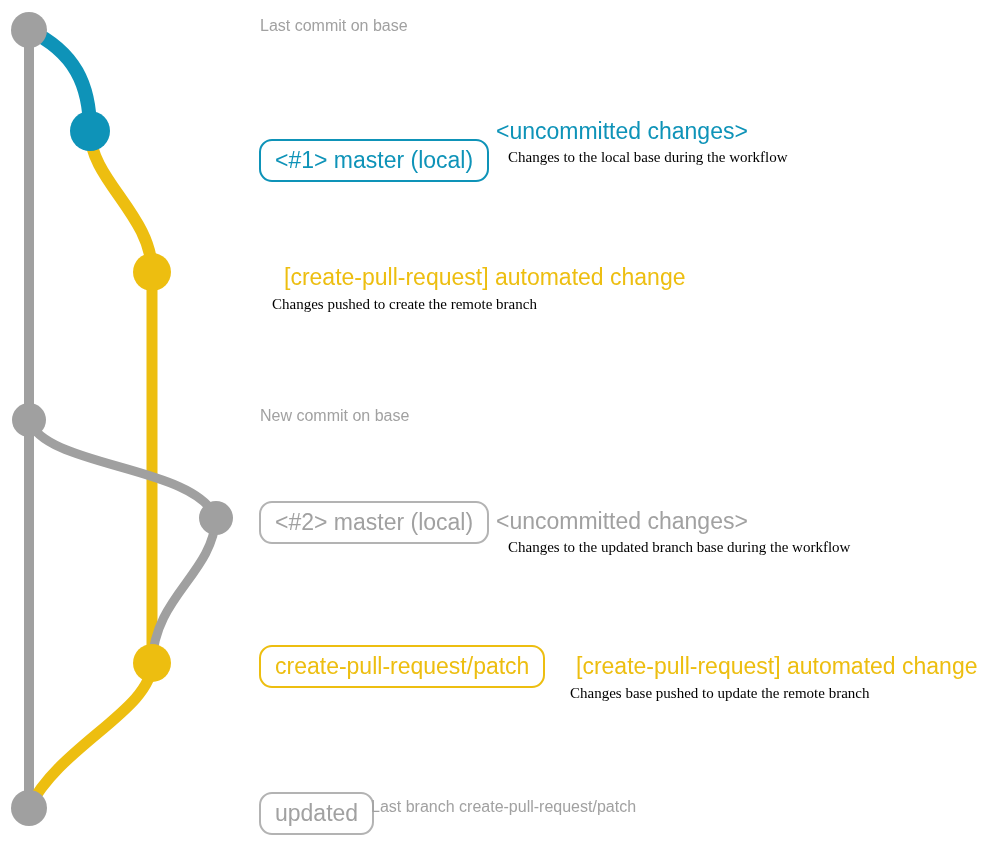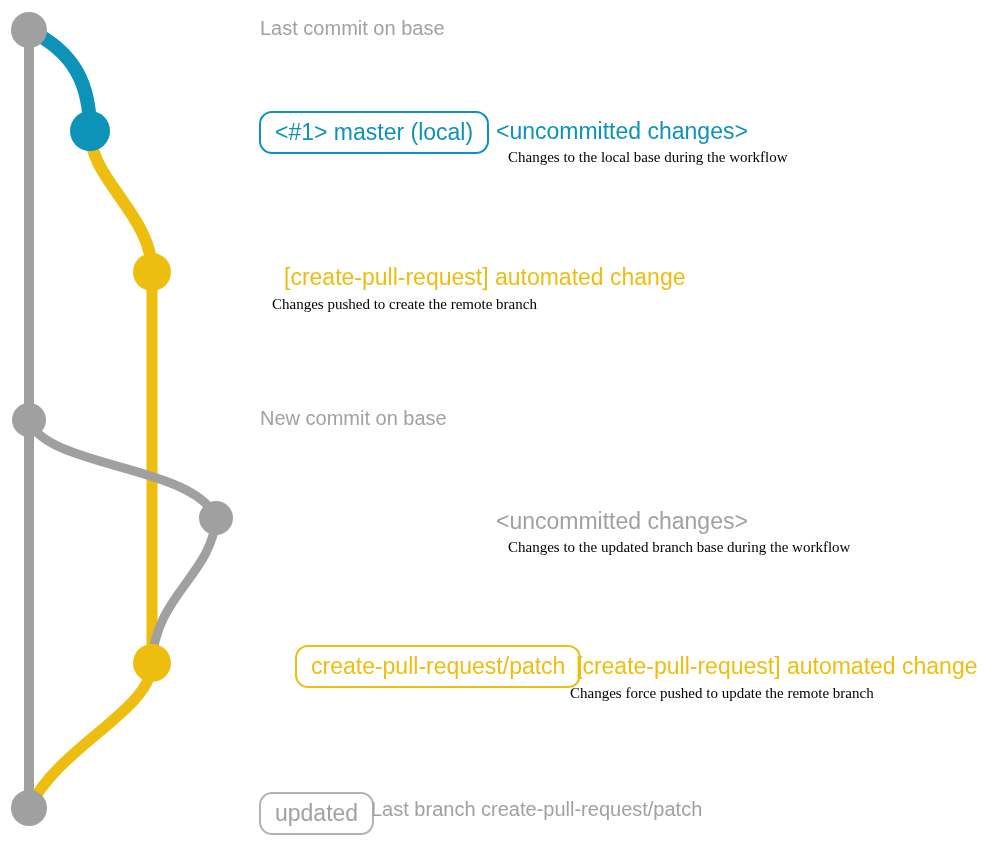--- a/index.html
+++ b/index.html
@@ -15,21 +15,21 @@
     overflow: hidden;
     font-family: "Liberation Sans", sans-serif;
   }
   .stage > svg {
     position: absolute;
     left: 0;
     top: 0;
   }
   .note {
     position: absolute;
-    font-size: 20px;
+    font-size: 16px;
     color: var(--gray-text);
     white-space: nowrap;
   }
   .title {
     position: absolute;
     font-size: 23px;
     white-space: nowrap;
   }
   .title.teal  { color: var(--teal); }
   .title.yellow{ color: var(--yellow); margin-left: 24px; }
@@ -45,22 +45,22 @@
     position: absolute;
     display: inline-block;
     padding: 5px 14px;
     border: 2px solid;
     border-radius: 13px;
     font-size: 23px;
     line-height: 1.25;
     white-space: nowrap;
     background: #ffffff;
   }
-  .badge.teal   { color: var(--teal);   border-color: var(--teal); }
-  .badge.yellow { color: var(--yellow); border-color: var(--yellow); margin-left: 36px; }
+  .badge.teal   { color: var(--teal);   border-color: var(--teal); margin-top: 28px; }
+  .badge.yellow { color: var(--yellow); border-color: var(--yellow); }
   .badge.gray   { color: var(--gray-text); border-color: var(--badge-gray-border); }
 </style>
 </head>
 <body>
 
 <div class="stage">
 
   <svg id="graph" width="250" height="843" viewBox="0 0 250 843">
       <path d="M 29 30 L 29 808" fill="none" stroke="#a0a0a0" stroke-width="10" stroke-linecap="round"></path>
       <path d="M 29 30 C 75 52 90 85 90 131" fill="none" stroke="#0e93b8" stroke-width="14" stroke-linecap="round"></path>
@@ -82,23 +82,24 @@
 
   <div class="badge teal" style="left:259px; top:111px">&lt;#1&gt; master (local)</div>
   <div class="title teal" style="left:496px; top:118px">&lt;uncommitted changes&gt;</div>
   <div class="desc" style="left:508px; top:149px">Changes to the local base during the workflow</div>
 
   <div class="title yellow" style="left:260px; top:264px">[create-pull-request] automated change</div>
   <div class="desc" style="left:272px; top:296px">Changes pushed to create the remote branch</div>
 
   <div class="note" style="left:260px; top:407px">New commit on base</div>
 
+  <div class="badge gray" style="left:259px; top:501px">&lt;#2&gt; master (local)</div>
   <div class="title gray" style="left:496px; top:508px">&lt;uncommitted changes&gt;</div>
   <div class="desc" style="left:508px; top:539px">Changes to the updated branch base during the workflow</div>
 
   <div class="badge yellow" style="left:259px; top:645px">create-pull-request/patch</div>
   <div class="title yellow" style="left:552px; top:653px">[create-pull-request] automated change</div>
-  <div class="desc" style="left:570px; top:685px">Changes force pushed to update the remote branch</div>
+  <div class="desc" style="left:570px; top:685px">Changes base pushed to update the remote branch</div>
 
   <div class="badge gray" style="left:259px; top:792px">updated</div>
   <div class="note" style="left:371px; top:798px">Last branch create-pull-request/patch</div>
 
 </div>
 
 </body></html>

